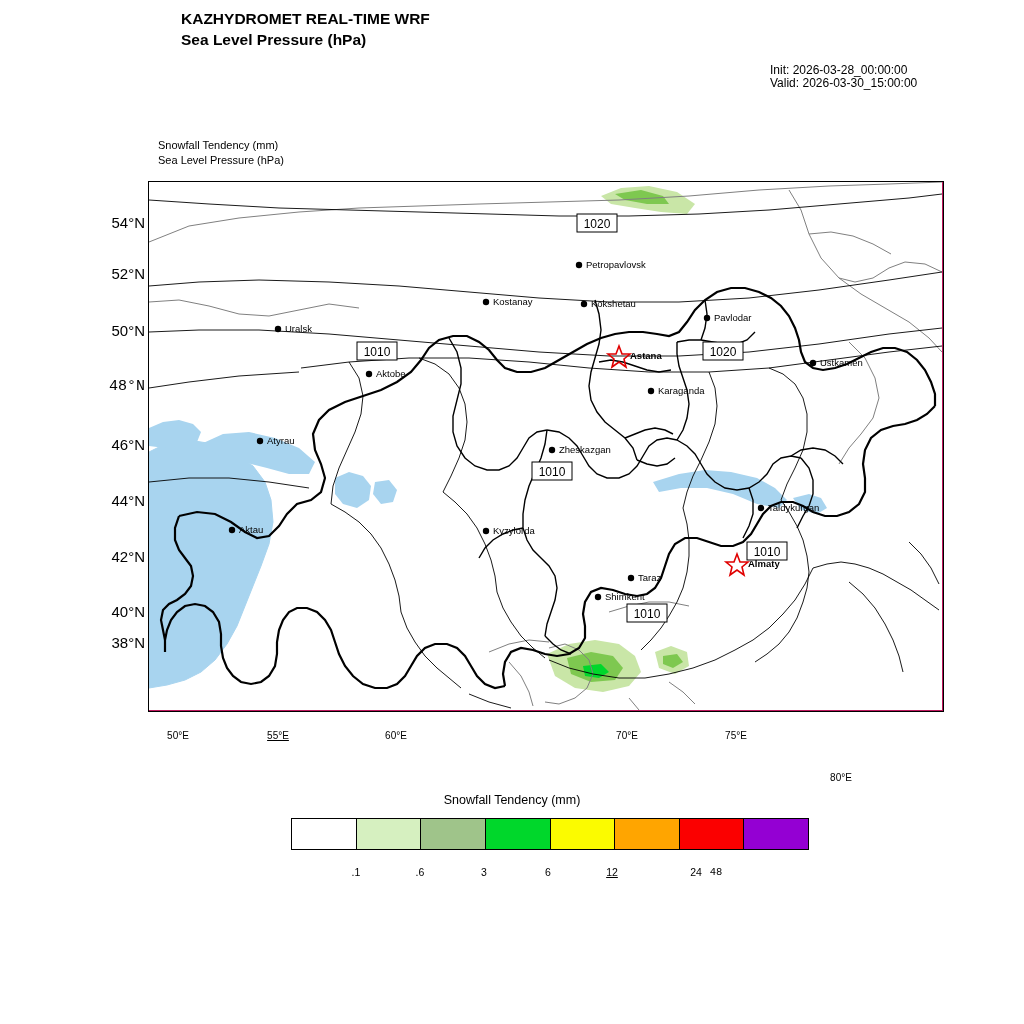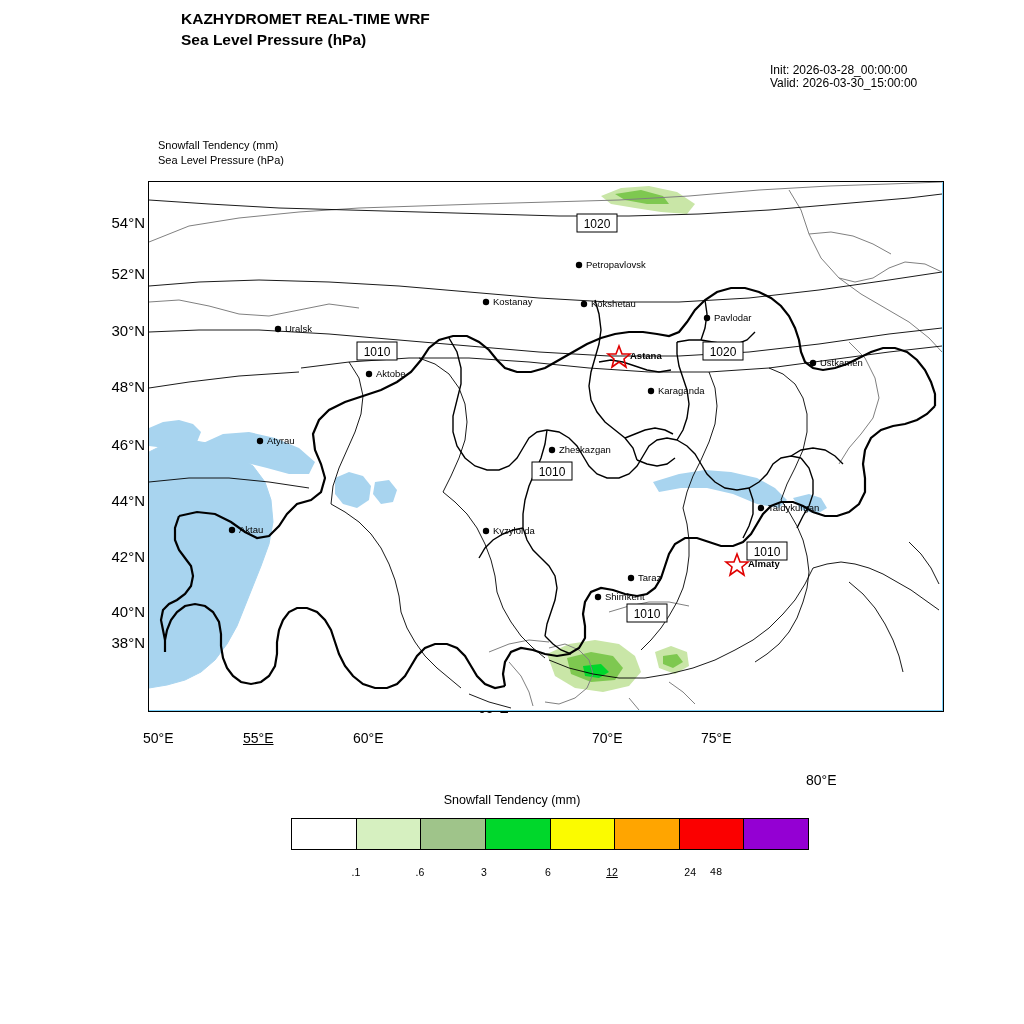--- a/index.html
+++ b/index.html
@@ -48,34 +48,35 @@
   }
 
   
   #map-frame {
     left: 148px;
     top: 181px;
     width: 796px;
     height: 531px;
     border: 1.5px solid #000;
     box-sizing: border-box;
-    background: #7dd3fc;
+    background: #be185d;
     overflow: hidden;
   }
   #map-svg { display:block; }
 
   
   .ytick {
     font-size: 15px;
     text-align: right;
     width: 70px;
     white-space: nowrap;
   }
   .xtick {
-    font-size: 14px;
+    font-size: 10px;
+    text-align: center;
     width: 70px;
     white-space: nowrap;
   }
 
   
   #cbar-title {
     left: 0px;
     top: 793px;
     width: 1024px;
     text-align: center;
@@ -118,31 +119,31 @@
   <div>Valid: 2026-03-30_15:00:00</div>
 </div>
 
 <div id="subcaption" class="abs">
   <div>Snowfall Tendency   (mm)</div>
   <div>Sea Level Pressure   (hPa)</div>
 </div>
 
 <div class="abs ytick" style="left:75px; top:214px;">54°N</div>
 <div class="abs ytick" style="left:75px; top:265px;">52°N</div>
-<div class="abs ytick" style="left:75px; top:322px;">30°N</div>
-<div class="abs ytick" style="left:75px; top:378px;">48°N</div>
+<div class="abs ytick" style="left:75px; top:322px;">50°N</div>
+<div class="abs ytick" style="left:75px; top:378px;font-family:Liberation Mono, monospace;">48°N</div>
 <div class="abs ytick" style="left:75px; top:436px;">46°N</div>
 <div class="abs ytick" style="left:75px; top:492px;">44°N</div>
 <div class="abs ytick" style="left:75px; top:548px;">42°N</div>
 <div class="abs ytick" style="left:75px; top:603px;">40°N</div>
 <div class="abs ytick" style="left:75px; top:634px;">38°N</div>
 
 <div class="abs xtick" style="left:143px; top:730px;">50°E</div>
 <div class="abs xtick" style="left:243px; top:730px;text-decoration:underline;">55°E</div>
-<div class="abs xtick" style="left:353px; top:730px;">60°E</div>
+<div class="abs xtick" style="left:361px; top:730px;">60°E</div>
 <div class="abs xtick" style="left:478px; top:700px;">65°E</div>
 <div class="abs xtick" style="left:592px; top:730px;">70°E</div>
 <div class="abs xtick" style="left:701px; top:730px;">75°E</div>
 <div class="abs xtick" style="left:806px; top:772px;">80°E</div>
 
 <div id="map-frame" class="abs">
 <svg id="map-svg" width="793" height="528" viewBox="0 0 793 528" xmlns="http://www.w3.org/2000/svg">
 
   <rect x="0" y="0" width="793" height="528" fill="#ffffff"></rect>
 
@@ -379,14 +380,14 @@
   <div style="background:#ffa500"></div>
   <div style="background:#fb0000"></div>
   <div style="background:#9400d3"></div>
 </div>
 
 <div class="abs cbar-label" style="left:336px; top:866px;">.1</div>
 <div class="abs cbar-label" style="left:400px; top:866px;">.6</div>
 <div class="abs cbar-label" style="left:464px; top:866px;">3</div>
 <div class="abs cbar-label" style="left:528px; top:866px;">6</div>
 <div class="abs cbar-label" style="left:592px; top:866px;text-decoration:underline;">12</div>
-<div class="abs cbar-label" style="left:656px; top:866px;text-align:right;">24</div>
+<div class="abs cbar-label" style="left:676px; top:866px;">24</div>
 <div class="abs cbar-label" style="left:696px; top:866px;font-family:Liberation Mono, monospace;">48</div>
 
 </body></html>

